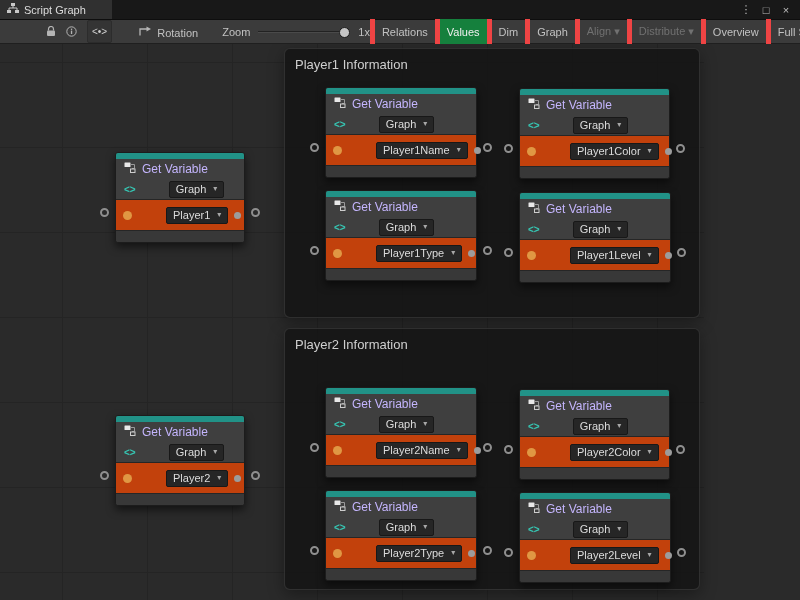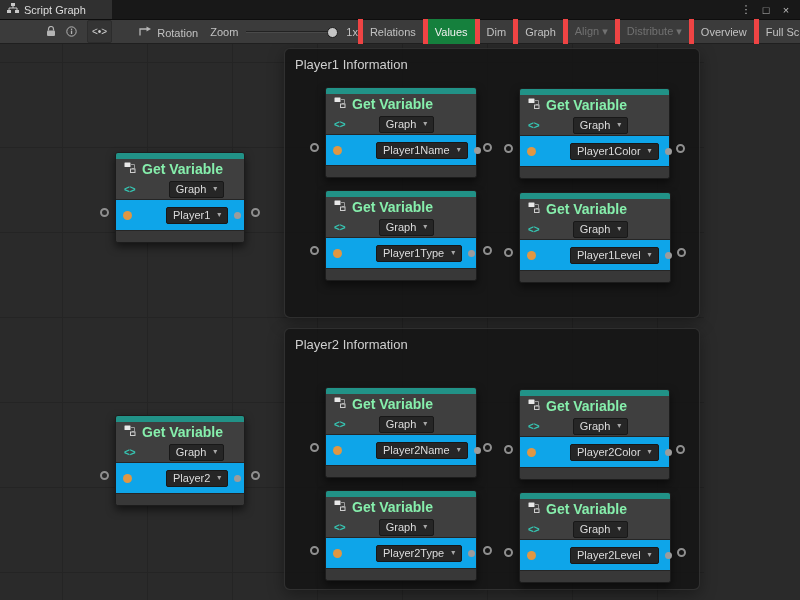--- a/index.html
+++ b/index.html
@@ -31,21 +31,21 @@
     background:#3b3b3b; border-top:1px solid #0e0e0e; border-bottom:1px solid #1f1f1f;
     display:flex; align-items:center; font-size:11px; color:#c2c2c2; z-index:40;
   }
   .tb-icongroup { display:flex; align-items:center; gap:2px; margin-left:42px; }
   .tb-icon {
     height:23px; min-width:18px; display:flex; align-items:center; justify-content:center;
     padding:0 4px; cursor:pointer;
   }
   .tb-icon.code-btn { font-size:10px; letter-spacing:0; color:#cfcfcf; border:1px solid #2c2c2c; background:#343434; border-radius:2px; margin-left:4px; }
   .tb-rotation { display:flex; align-items:flex-end; gap:5px; margin-left:26px; }
-  .tb-zoom { display:flex; align-items:center; gap:8px; margin-left:12px; }
+  .tb-zoom { display:flex; align-items:center; gap:8px; margin-left:24px; }
   .slider { position:relative; width:92px; height:14px; cursor:pointer; }
   .slider-track { position:absolute; top:6px; left:0; width:100%; height:2px; background:#222; border-bottom:1px solid #4a4a4a; }
   .slider-handle {
     position:absolute; top:2px; right:0; width:11px; height:11px; border-radius:50%;
     background:#c4c4c4; border:1px solid #1c1c1c;
   }
   .tb-buttons { margin-left:auto; display:flex; align-items:stretch; height:25px; }
   .tb-btn {
     display:flex; align-items:center; padding:0 7px; border-left:5px solid #ef4444;
     color:#c2c2c2; white-space:nowrap;
@@ -75,31 +75,31 @@
   .group-title { padding:8px 10px; font-size:13px; color:#cfcfcf; }
 
   
   .gv-node {
     position:absolute; z-index:2;
     background:#3f3f3f; border:1px solid #1c1c1c; border-radius:3px;
     box-shadow:0 4px 9px rgba(0,0,0,0.55);
   }
   .strip { height:6px; background:#219287; border-radius:2px 2px 0 0; }
   .nhead { height:20px; display:flex; align-items:center; gap:5px; padding:0 8px; }
-  .ntitle { font-size:14px; color:#86efac;font-weight:bold; }
+  .ntitle { font-size:12px; color:#c4b5fd; }
   .nkind { height:20px; display:flex; align-items:center; gap:5px; padding:0 8px; }
   .code { color:#36c7b4; font-weight:bold; font-size:10px; }
   .dropdown {
     background:#262626; border:1px solid #181818; border-radius:2px;
     color:#dcdcdc; font-size:11px; height:17px;
     display:flex; align-items:center; gap:7px; padding:0 6px; cursor:pointer;margin-left:28px;
   }
   .dropdown .caret { font-size:8px; color:#a8a8a8; line-height:1; }
   .nbody {
-    height:32px; background:#0ea5e9;
+    height:32px; background:#c2410c;
     border-top:1px solid #262626; border-bottom:1px solid #262626;
     display:flex; align-items:center; gap:6px; padding:0 7px;
   }
   .vardrop { flex:1; justify-content:space-between; }
   .nfooter { height:11px; background:#383838; border-radius:0 0 3px 3px; }
   .pdot { border-radius:50%; flex:0 0 auto; }
   .pdot.orange { width:9px; height:9px; background:#e09743; }
   .pdot.gray { width:7px; height:7px; background:#9c9c9c; }
   .extport {
     position:absolute; top:55px; width:9px; height:9px; border-radius:50%;

